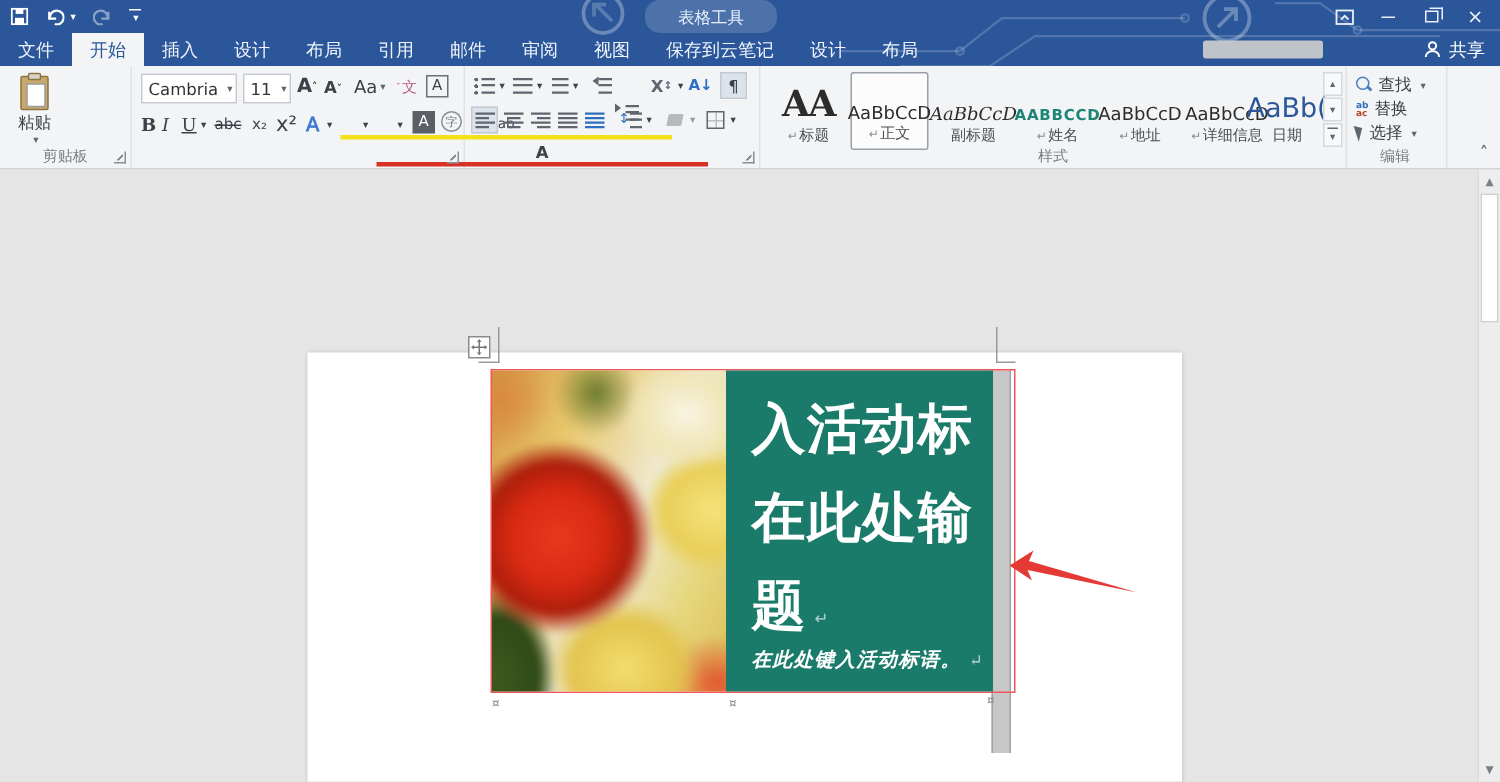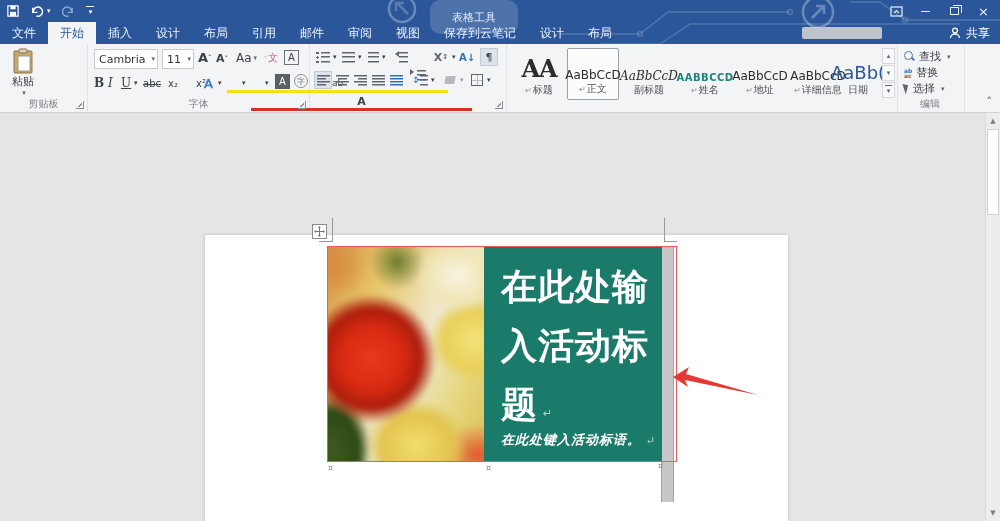--- a/index.html
+++ b/index.html
@@ -6,21 +6,21 @@
   html,body { width:1000px; height:521px; overflow:hidden; }
   body { position:relative; font-family:"DejaVu Sans","Liberation Sans",sans-serif; background:#e5e5e5; font-size:12px; }
 
   
   .titlebar { position:absolute; left:0; top:0; width:1000px; height:44px; background:#2b579a; color:#fff; z-index:20; }
   .deco { position:absolute; inset:0; pointer-events:none; }
   .qat { position:absolute; left:7px; top:0; height:22px; display:flex; align-items:center; gap:11px; }
   .qat .btn { display:flex; align-items:center; gap:2px; }
   .dim { opacity:.45; }
   .title-text { position:absolute; left:0; top:4px; width:100%; text-align:center; font-size:12px; color:#f2f6fc; }
-  .ctx-header { position:absolute; left:430px; top:0; width:88px; height:34px; background:rgba(255,255,255,.16); display:flex; align-items:center; justify-content:center; font-size:11px; color:#e6eefb;border-radius:10px; }
+  .ctx-header { position:absolute; left:430px; top:0; width:88px; height:22px; background:rgba(255,255,255,.16); display:flex; align-items:center; justify-content:center; font-size:11px; color:#e6eefb;border-radius:10px; }
   .win-controls { position:absolute; right:2px; top:0; height:22px; display:flex; align-items:center; }
   .win-btn { width:29px; height:22px; display:flex; align-items:center; justify-content:center; color:#eaf0fb; font-size:13px; }
   .restore-glyph { width:9px; height:8px; border:1px solid #eaf0fb; position:relative; }
   .restore-glyph::before { content:""; position:absolute; left:2px; top:-3px; width:8px; height:7px; border:1px solid #eaf0fb; border-bottom:none; border-left:none; }
   .min-glyph { width:9px; height:1px; background:#eaf0fb; }
 
   .tabrow { position:absolute; left:0; top:22px; height:22px; width:1000px; display:flex; align-items:stretch; font-size:12px; }
   .tab { padding:0 12px; display:flex; align-items:center; color:#eef3fb; white-space:nowrap; }
   .tab.active { background:#f3f4f6; color:#2b579a; }
   .tellme { display:flex; align-items:center; gap:6px; margin-left:8px; color:rgba(255,255,255,.8); white-space:nowrap; }
@@ -274,21 +274,21 @@
     <span class="fbtn row2" style="left:33px; font-size:12px; text-decoration:underline; font-family:'DejaVu Serif',serif;">
         <span>U</span>
       </span>
     <span class="fbtn row2 caret" style="left:44px;">▾</span>
     <span class="fbtn row2" style="left:55px; font-size:10px; text-decoration:line-through;">
         <span>abc</span>
       </span>
     <span class="fbtn row2" style="left:80px; font-size:10px;">
         <span>x₂</span>
       </span>
-    <span class="fbtn row2" style="left:108px; font-size:10px;">
+    <span class="fbtn row2" style="left:96px; font-size:14px;">
         <span>x²</span>
       </span>
     <span class="fbtn row2" style="left:116px; font-size:13px; color:#3a7ad1; -webkit-text-stroke:.5px #3a7ad1;">
         <span>A</span>
       </span>
     <span class="fbtn row2 caret" style="left:128px;">▾</span>
     <span class="fbtn row2 bar-under" style="left:139px; font-size:9px;">
         <span>ab</span>
         <i style="background:#f3e11a;"></i>
       </span>
@@ -298,21 +298,20 @@
         <i style="background:#d93025;"></i>
       </span>
     <span class="fbtn row2 caret" style="left:175px;">▾</span>
     <span class="fbtn row2" style="left:187px; width:15px; height:15px; background:#5a5f66; color:#fff; font-size:10px;">
         <span>A</span>
       </span>
     <span class="fbtn row2" style="left:206px; width:14px; height:14px; border:1px solid #8a8f96; border-radius:50%; font-size:8px; color:#6b7077;">
         <span>字</span>
       </span>
 
-    <div class="glabel">字体</div>
     <div class="launcher"></div>
   </div>
 
   <div class="rgroup g-para">
     <span class="pbtn" style="left:4px; top:4px;">
         <i class="ic-bullets"></i>
       </span>
     <span class="fbtn caret" style="left:21px; top:9px;">▾</span>
     <span class="pbtn" style="left:29px; top:4px;">
         <i class="ic-lines"></i>
@@ -399,20 +398,21 @@
     </div>
     <div class="sitem" style="left:326px; width:50px;">
       <span class="prev" style="font-size:18px; color:#2b579a;">AaBb(</span>
       <span class="sname">日期</span>
     </div>
     <div class="gal-ctl">
       <span class="gal-btn">▴</span>
       <span class="gal-btn">▾</span>
       <span class="gal-btn"><span class="more-bar"></span>▾</span>
     </div>
+    <div class="glabel">样式</div>
   </div>
 
   <div class="rgroup g-edit" style="border-right:1px solid #dfe2e6;">
     <span class="erow" style="top:5px;">
       <i class="ic-search"></i>
       <span>查找</span>
       <span class="caret">▾</span>
     </span>
     <span class="erow" style="top:21px;">
       <span class="ic-replace">ab<br><span class="r2">ac</span></span>
@@ -445,22 +445,22 @@
   </svg>
 </div>
 
 <div class="gray-strip"></div>
 
 <div class="doc-table">
   <div class="photo-wrap">
       <div class="photo"></div>
     </div>
   <div class="green-cell">
+    <div class="gtitle">入活动标</div>
     <div class="gtitle">在此处输</div>
-    <div class="gtitle">入活动标</div>
     <div class="gtitle"><span>题</span><span class="ret">↵</span></div>
     <div class="tagline"><span>在此处键入活动标语。</span><span class="ret">↵</span></div>
   </div>
 </div>
 
 <span class="cellmark" style="left:328px; top:464px;">¤</span>
 <span class="cellmark" style="left:486px; top:464px;">¤</span>
 <span class="cellmark" style="left:658px; top:462px;">¤</span>
 
 <svg class="arrow-svg" width="94" height="36" viewBox="0 0 94 36">

